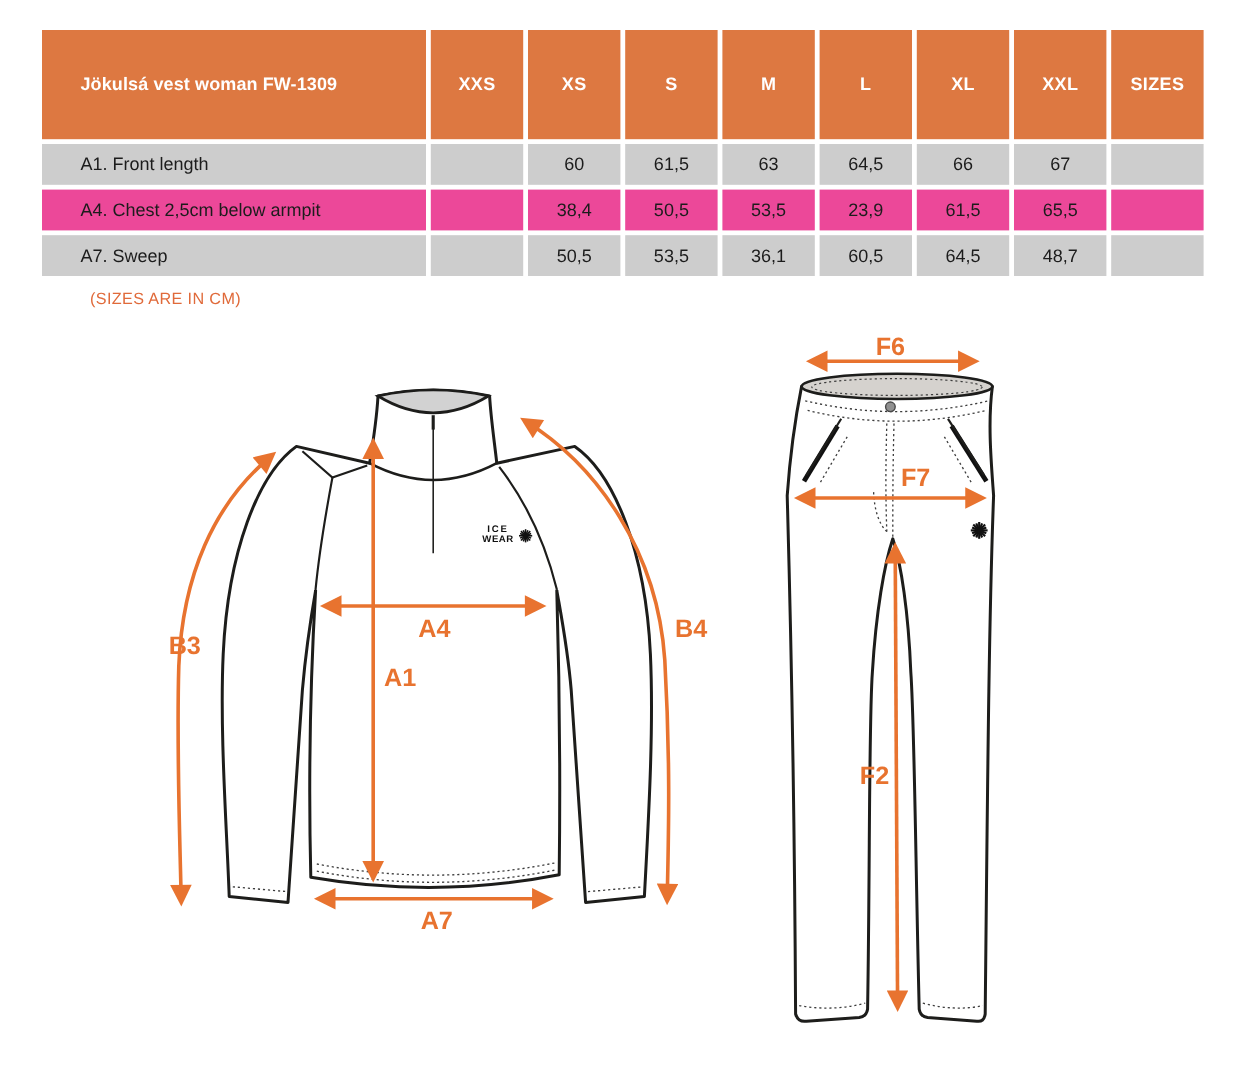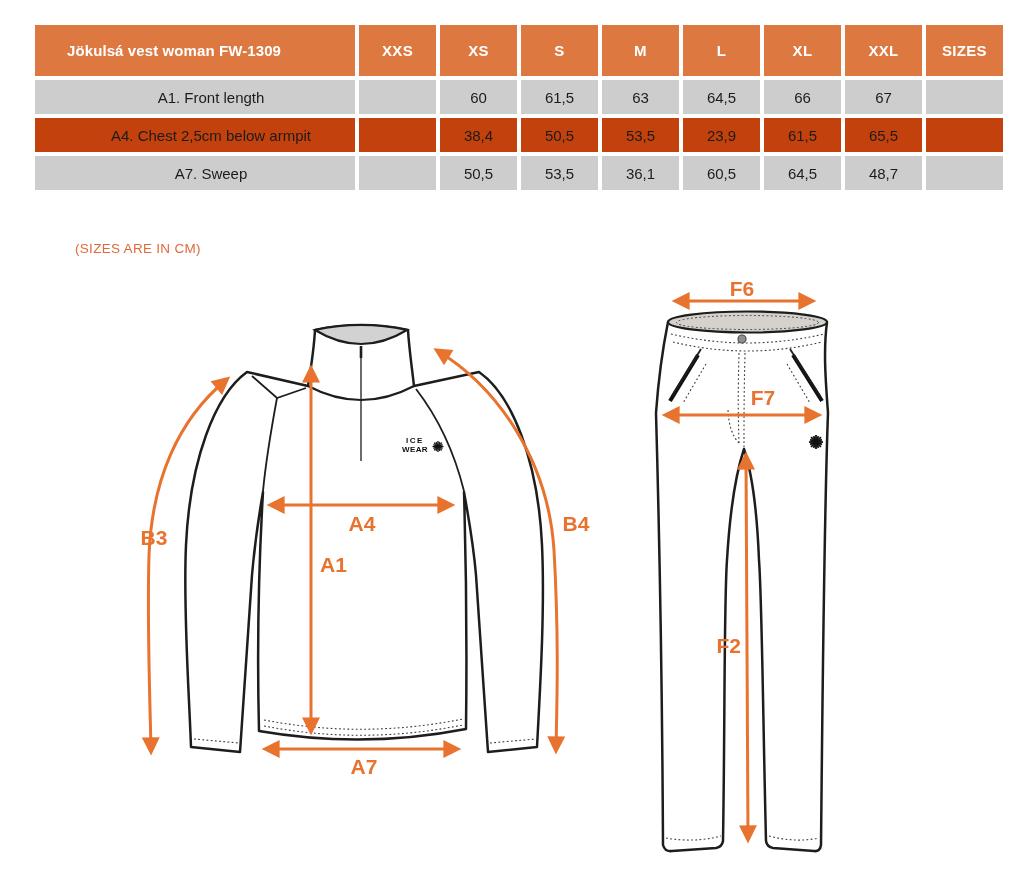--- a/index.html
+++ b/index.html
@@ -4,27 +4,27 @@
 <style>
   html,body{margin:0;padding:0;background:#fff;}
   .page{position:relative;width:1034px;height:889px;background:#ffffff;overflow:hidden;
         font-family:"Liberation Sans", sans-serif;}
 
   
   table.size-table{position:absolute;left:31px;top:21px;width:972px;
     border-collapse:separate;border-spacing:4px;table-layout:fixed;}
   table.size-table col.c-label{width:320px;}
   table.size-table col.c-size{width:77px;}
-  table.size-table th{height:51px;background:#dd7841;color:#ffffff;
-    font-size:15px;font-weight:bold;text-align:center;padding:0;letter-spacing:.3px;}
+  table.size-table th{height:63px;background:#dd7841;color:#ffffff;
+    font-size:15px;font-weight:bold;text-align:center;padding:14px;letter-spacing:.3px;}
   table.size-table th.title-cell{text-align:left;padding-left:32px;letter-spacing:.1px;}
   table.size-table td{height:34px;font-size:15px;color:#1c1c1c;text-align:center;padding:0;}
-  table.size-table td.label-cell{text-align:center;padding-left:32px;}
+  table.size-table td.label-cell{text-align:left;padding-left:32px;}
   table.size-table tr.dark td{background:#cdcdcd;}
-  table.size-table tr.light td{background:#c2410c;margin-left:16px;}
+  table.size-table tr.light td{background:#ec4899;margin-left:16px;}
 
   
   .units-note{position:absolute;left:75px;top:241px;color:#e06a3a;
     font-size:13.5px;font-weight:400;letter-spacing:.3px;}
 
   
   svg.diagram{position:absolute;}
   svg.shirt{left:130px;top:290px;}
   svg.pants{left:630px;top:270px;}
   .outline{fill:#ffffff;stroke:#1d1d1b;stroke-width:2.5;stroke-linejoin:round;}

